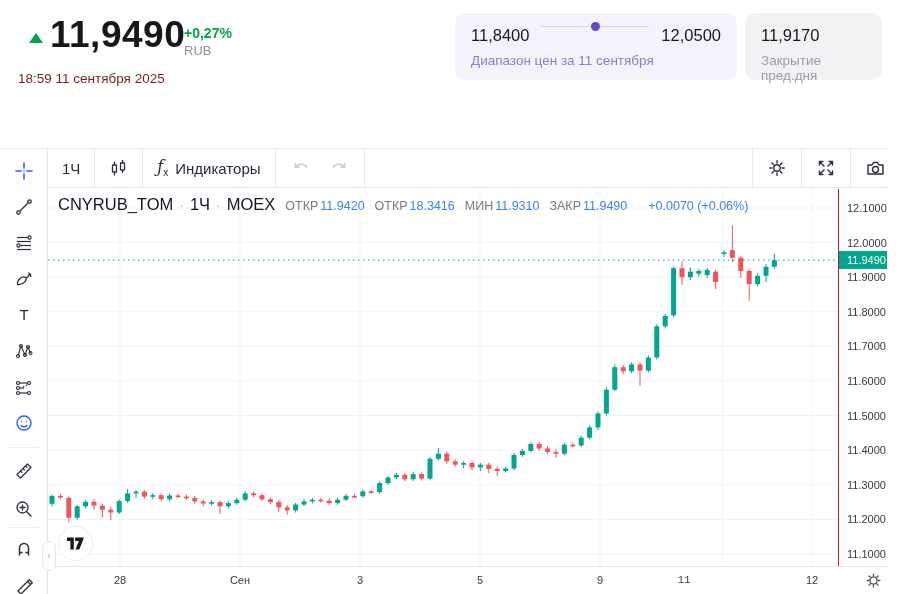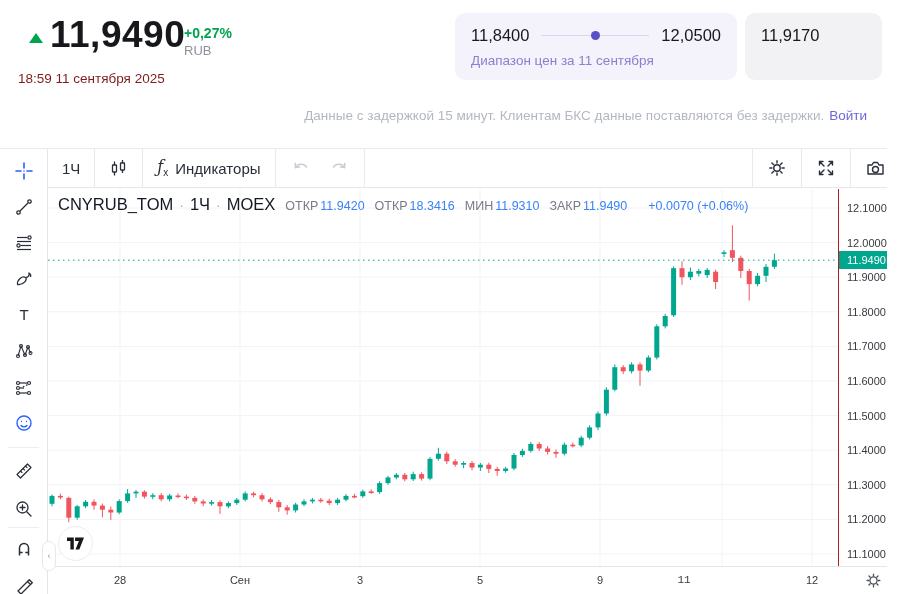--- a/index.html
+++ b/index.html
@@ -9,21 +9,21 @@
   .tri{position:absolute;left:29px;top:33px;width:0;height:0;
        border-left:7px solid transparent;border-right:7px solid transparent;
        border-bottom:10px solid #00A34E;}
   .big-price{position:absolute;left:50px;top:14px;font-size:37px;font-weight:700;letter-spacing:.5px;}
   .chg-pct{position:absolute;left:184px;top:25px;font-size:14px;font-weight:700;color:#00A34E;}
   .chg-cur{position:absolute;left:184px;top:43px;font-size:13px;color:#8C9199;}
   .quote-ts{position:absolute;left:18px;top:71px;font-size:13.5px;color:#7f1d1d;}
   .card{position:absolute;top:13px;border-radius:10px;box-sizing:border-box;padding:13px 16px;}
   .range-card{left:455px;width:282px;height:67px;background:#F4F2FB;}
   .close-card{left:745px;width:137px;height:67px;background:#F2F2F4;}
-  .card .row{display:flex;align-items:center;font-size:16.5px;color:#17181C;}
+  .card .row{display:flex;align-items:flex-start;font-size:16.5px;color:#17181C;}
   .track{flex:1;height:1px;background:#D9D4F0;margin:0 12px;position:relative;}
   .dot{position:absolute;left:46%;top:-4px;width:9px;height:9px;border-radius:50%;background:#5B4FC7;}
   .card .sub{margin-top:8px;font-size:13.5px;color:#9BA0A8;}
   .range-card .sub{color:#8A80CF;}
   .notice{position:absolute;top:108px;right:20px;font-size:13.5px;color:#B3B8C0;}
   .notice a{color:#6B68D9;text-decoration:none;margin-left:5px;cursor:pointer;}
   
   .widget{position:absolute;left:0;top:148px;width:900px;height:446px;border-top:1px solid #E8EAF0;}
   .tbar{position:absolute;left:48px;top:0;right:0;height:39px;border-bottom:1px solid #E3E6ED;
         display:flex;align-items:stretch;box-sizing:border-box;}
@@ -76,25 +76,23 @@
       <span class="track">
         <span class="dot"></span>
       </span>
       <span>12,0500</span>
     </div>
     <div class="sub">Диапазон цен за 11 сентября</div>
   </div>
 
   <div class="card close-card">
     <div class="row">11,9170</div>
+    <div class="sub">Закрытие пред.дня</div>
   </div>
 
-  <div class="notice">
-    <span>Данные с задержкой 15 минут. Клиентам БКС данные поставляются без задержки.</span><a>Войти</a>
-  </div>
 
   <div class="widget">
 
     <div class="tbar">
       <div class="tbtn">
         <span>1Ч</span>
       </div>
       <div class="tsep"></div>
       <div class="tbtn">
         <svg width="19" height="19" viewBox="0 0 19 19" fill="none" stroke="#2A2E39" stroke-width="1.3">

